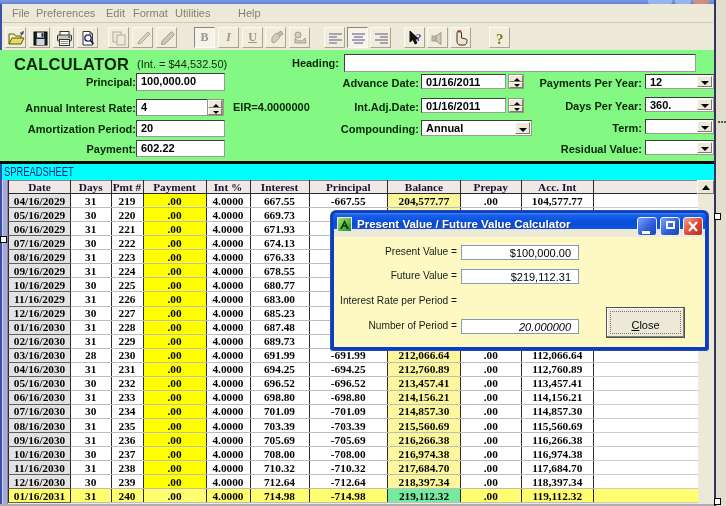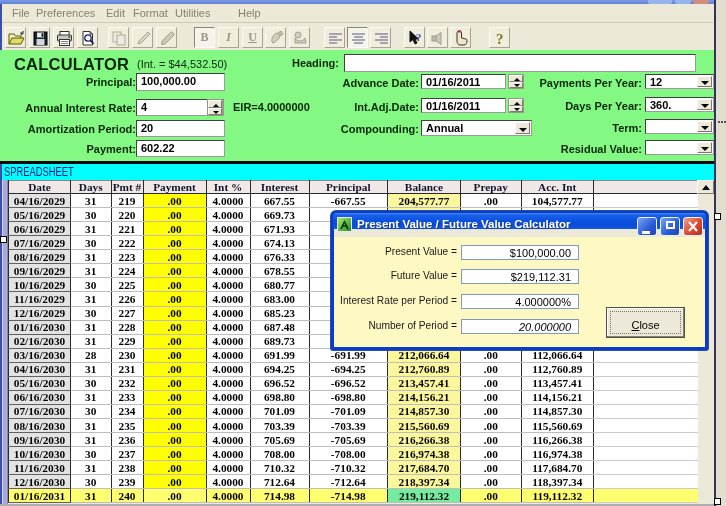--- a/index.html
+++ b/index.html
@@ -652,20 +652,19 @@
           <path d="M5 4 L13 13 M13 4 L5 13" stroke="#fff" stroke-width="2.2"></path>
         </svg>
       </div>
   </div>
   <div id="dlgbody">
     <div class="lab" style="top:9px;">Present Value =</div>
     <div class="dfld" style="top:8px;">$100,000.00</div>
     <div class="lab" style="top:33px;">Future Value =</div>
     <div class="dfld" style="top:32px;">$219,112.31</div>
     <div class="lab" style="top:58px;">Interest Rate per Period =</div>
-    <div class="dfld" style="top:57px;">4.000000%</div>
     <div class="lab" style="top:83px;">Number of Period =</div>
     <div class="dfld" style="top:82px;font-style:italic;">20.000000</div>
     <div id="closebtn">
         <div class="in"><u>C</u>lose</div>
       </div>
   </div>
 </div>
 
 </body></html>

